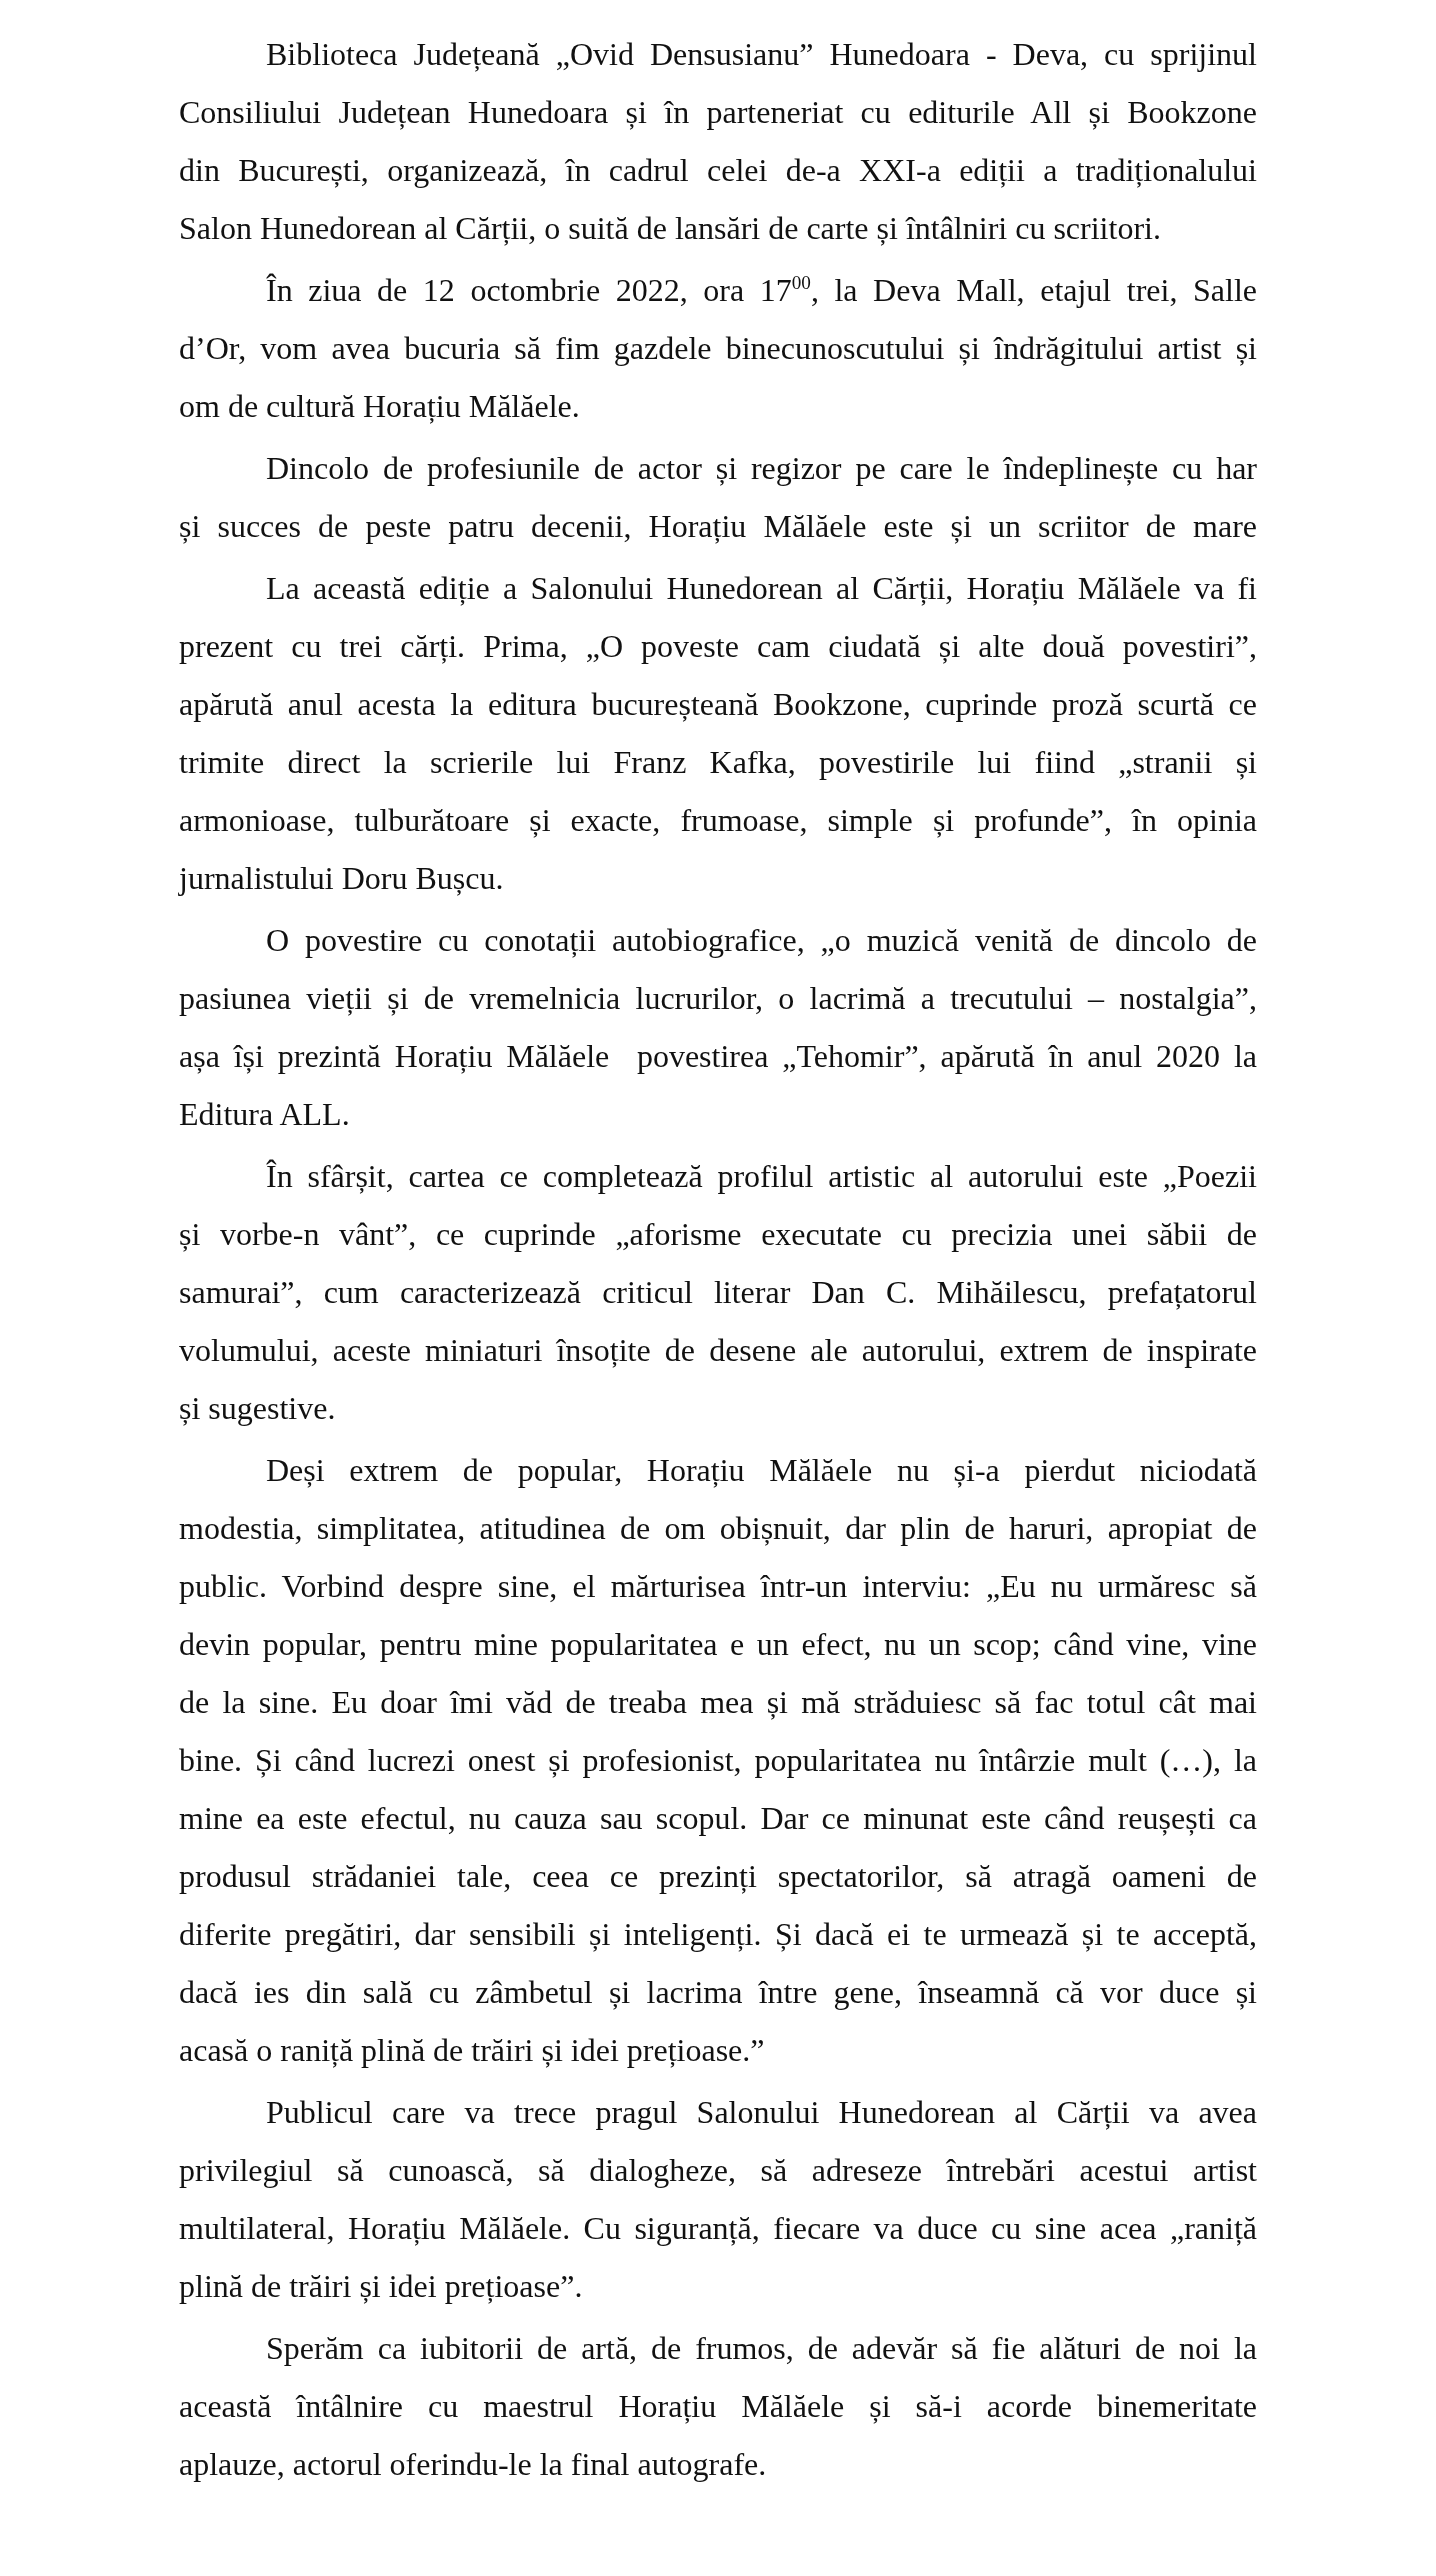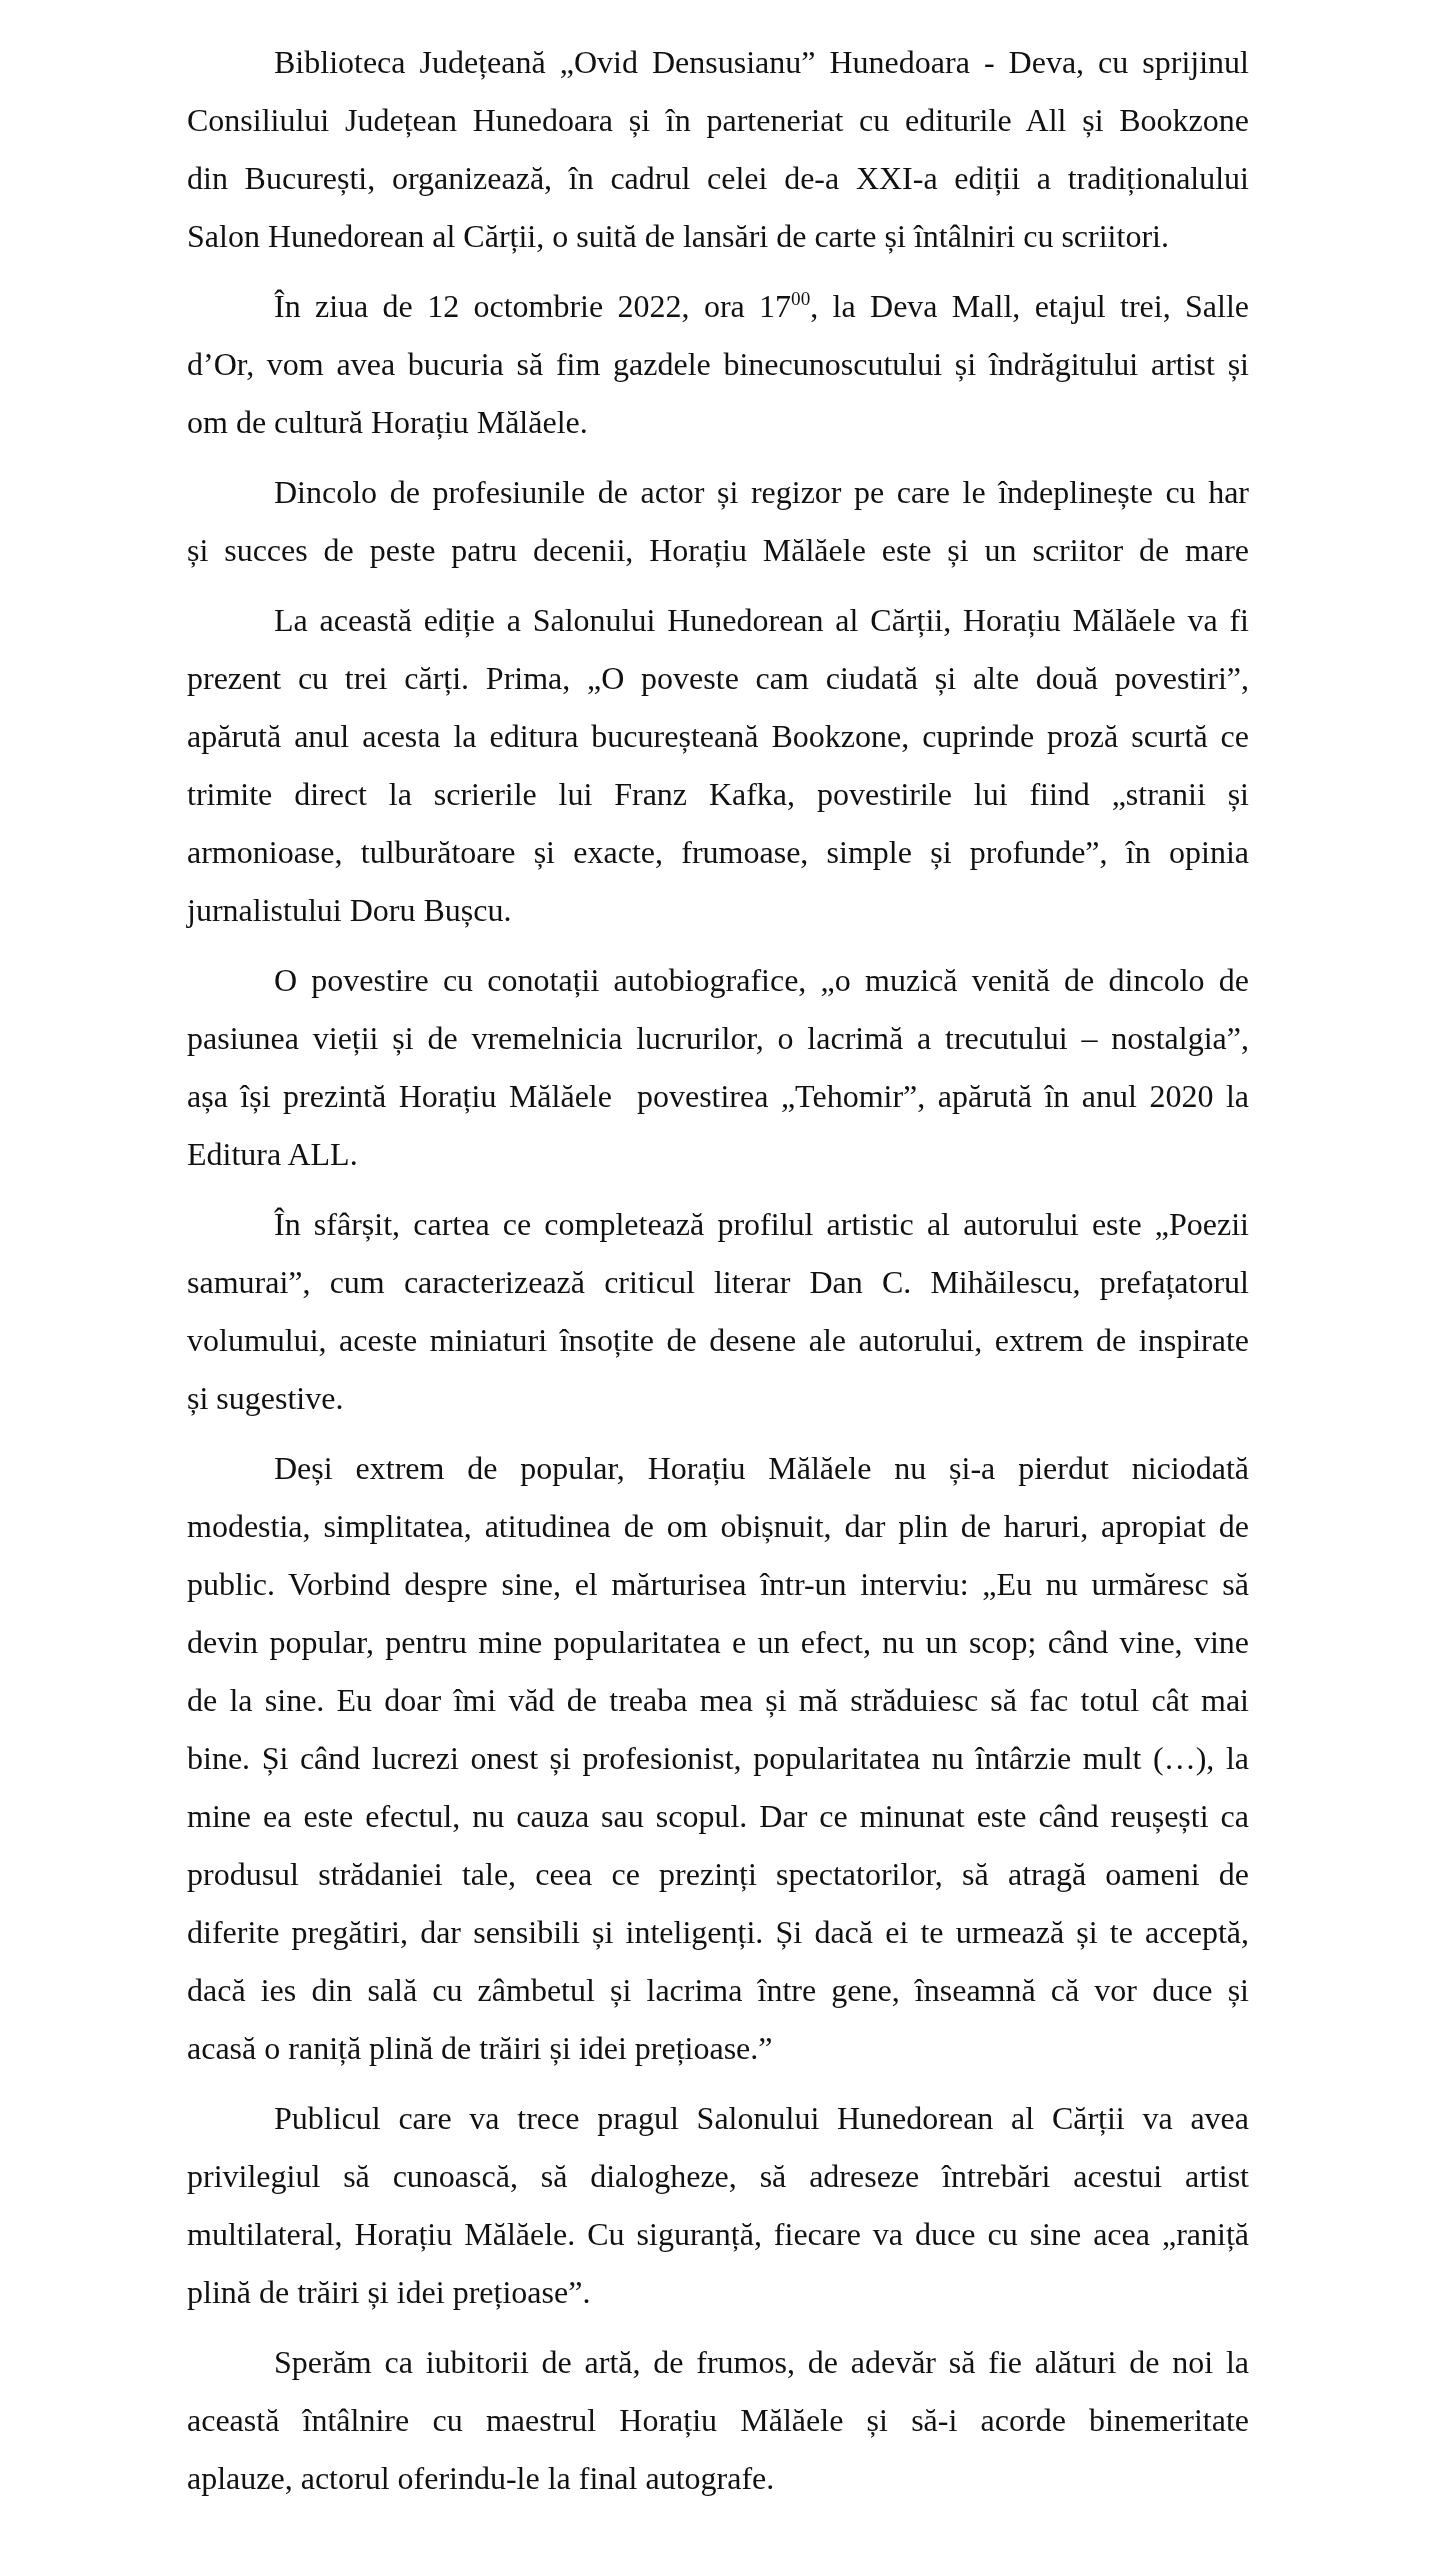--- a/index.html
+++ b/index.html
@@ -15,21 +15,21 @@
     font-family: "Liberation Serif", "DejaVu Serif", serif;
     color: #111111;
   }
   .page {
     position: absolute;
     left: 175px;
     top: 21px;
     width: 1086px;
   }
   .para {
-    margin: 12px;
+    margin: 4px;
     padding: 0;
   }
   .line {
     display: block;
     height: 58px;
     line-height: 58px;
     font-size: 32px;
     white-space: nowrap;
     text-align: justify;
     text-align-last: justify;
@@ -82,20 +82,21 @@
 
   <p class="para">
     <span class="line first">O povestire cu conotații autobiografice, „o muzică venită de dincolo de</span>
     <span class="line">pasiunea vieții și de vremelnicia lucrurilor, o lacrimă a trecutului – nostalgia”,</span>
     <span class="line" style="white-space: pre;">așa își prezintă Horațiu Mălăele  povestirea „Tehomir”, apărută în anul 2020 la</span>
     <span class="line last">Editura ALL.</span>
   </p>
 
   <p class="para">
     <span class="line first">În sfârșit, cartea ce completează profilul artistic al autorului este „Poezii</span>
+    <span class="line">și vorbe-n vânt”, ce cuprinde „aforisme executate cu precizia unei săbii de</span>
     <span class="line">samurai”, cum caracterizează criticul literar Dan C. Mihăilescu, prefațatorul</span>
     <span class="line">volumului, aceste miniaturi însoțite de desene ale autorului, extrem de inspirate</span>
     <span class="line last">și sugestive.</span>
   </p>
 
   <p class="para">
     <span class="line first">Deși extrem de popular, Horațiu Mălăele nu și-a pierdut niciodată</span>
     <span class="line">modestia, simplitatea, atitudinea de om obișnuit, dar plin de haruri, apropiat de</span>
     <span class="line">public. Vorbind despre sine, el mărturisea într-un interviu: „Eu nu urmăresc să</span>
     <span class="line">devin popular, pentru mine popularitatea e un efect, nu un scop; când vine, vine</span>

